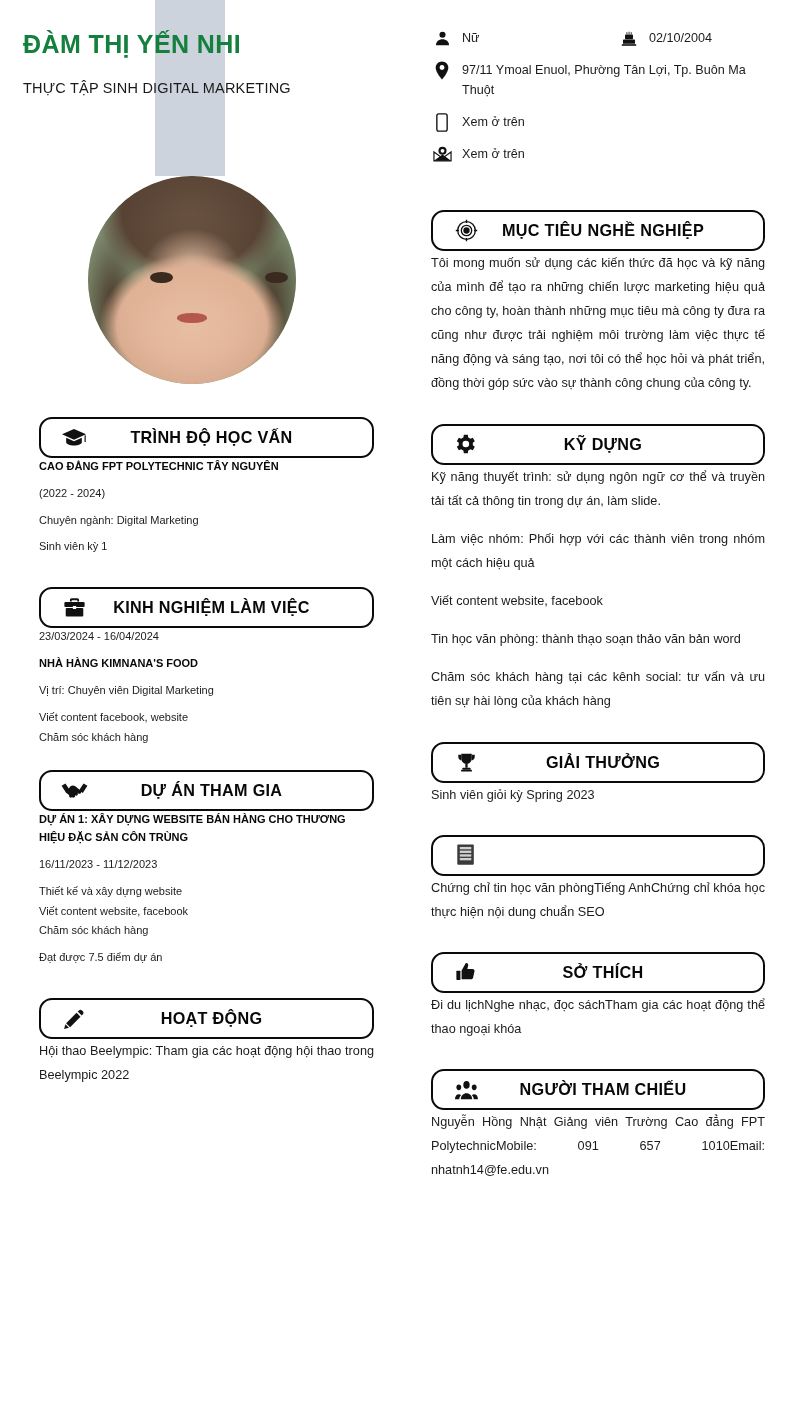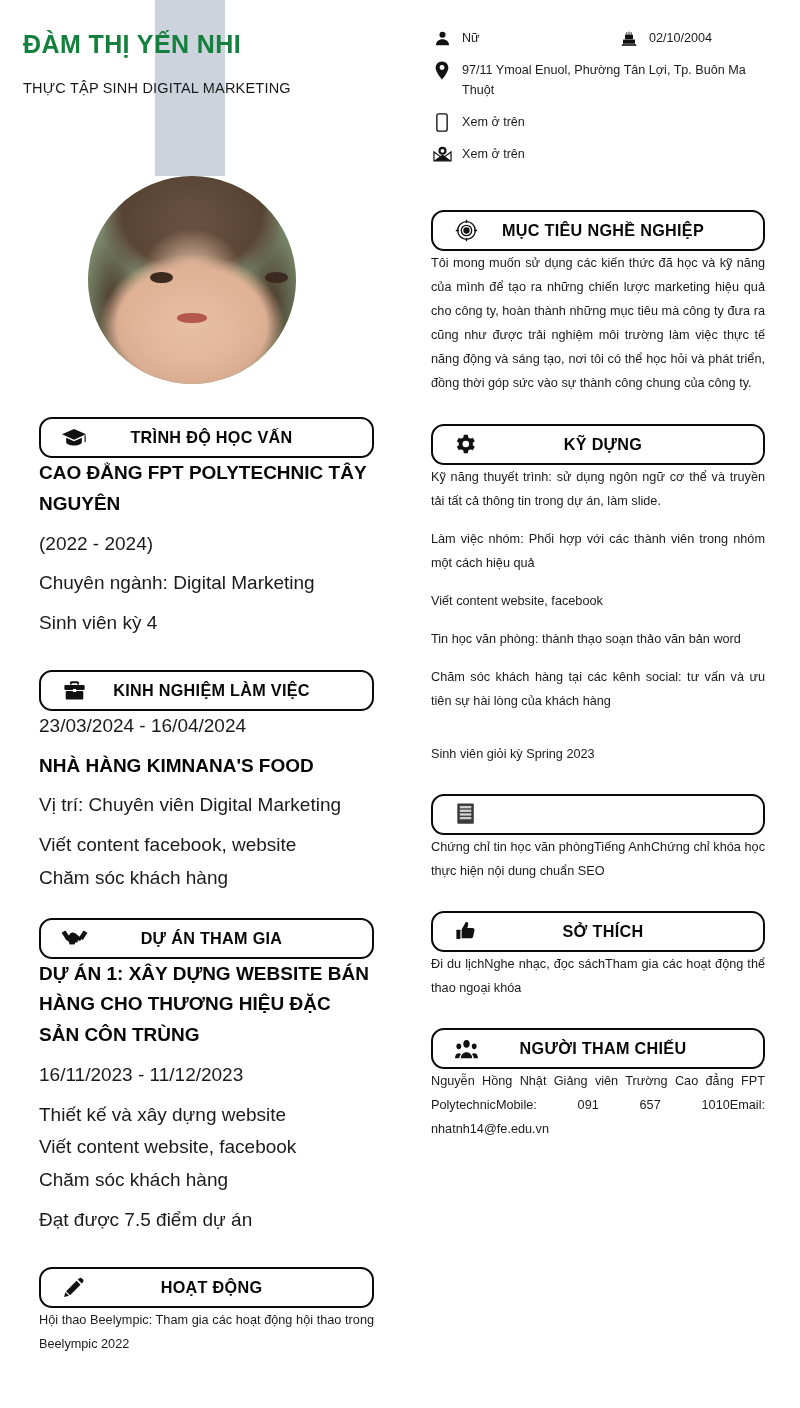--- a/index.html
+++ b/index.html
@@ -162,21 +162,21 @@
     text-align: center;
     font-size: 16.2px;
     font-weight: 700;
     letter-spacing: 0.3px;
     color: #080808;
     padding-right: 40px;
   }
 
   .sec-body { }
   .line {
-    font-size: 19px;
+    font-size: 11px;
     line-height: 1.62;
     color: #1b1b1b;
     margin-bottom: 9px;
   }
   .line.tight { margin-bottom: 2px; }
   .line.bold { font-weight: 700; color: #080808; }
   .para {
     font-size: 12.7px;
     line-height: 1.9;
     color: #1b1b1b;
@@ -299,20 +299,33 @@
     <div class="sec-body">
       <div class="para">Kỹ năng thuyết trình: sử dụng ngôn ngữ cơ thể và truyền tải tất cả thông tin trong dự án, làm slide.</div>
       <div class="para">Làm việc nhóm: Phối hợp với các thành viên trong nhóm một cách hiệu quả</div>
       <div class="para">Viết content website, facebook</div>
       <div class="para">Tin học văn phòng: thành thạo soạn thảo văn bản word</div>
       <div class="para">Chăm sóc khách hàng tại các kênh social: tư vấn và ưu tiên sự hài lòng của khách hàng</div>
     </div>
 
     <div class="sec-gap-md"></div>
 
+    <div class="sec-head">
+      <span class="sec-icon">
+        <svg width="21" height="21" viewBox="0 0 24 24" fill="#111">
+          <path d="M6 2h12v5.4c0 3.4-2.7 6.2-6 6.2s-6-2.8-6-6.2z"></path>
+          <path d="M6 3.2H2.6v2.2c0 2.4 1.6 4 3.4 4.2z"></path>
+          <path d="M18 3.2h3.4v2.2c0 2.4-1.6 4-3.4 4.2z"></path>
+          <rect x="10.7" y="13" width="2.6" height="5"></rect>
+          <rect x="7.4" y="18" width="9.2" height="2.2" rx="0.6"></rect>
+          <rect x="5.8" y="20.2" width="12.4" height="2" rx="0.6"></rect>
+        </svg>
+      </span>
+      <span class="sec-title">GIẢI THƯỞNG</span>
+    </div>
     <div class="sec-body">
       <div class="para">Sinh viên giỏi kỳ Spring 2023</div>
     </div>
 
     <div class="sec-gap-md"></div>
 
     <div class="sec-head">
       <span class="sec-icon">
         <svg width="20" height="22" viewBox="0 0 20 24" fill="#333">
           <rect x="0.5" y="0.5" width="18" height="22" rx="1" fill="#3a3a3a"></rect>
@@ -372,21 +385,21 @@
           <path d="M5.4 10.6v5c0 2 3.9 3.6 8.6 3.6s8.6-1.6 8.6-3.6v-5L14 14.6z"></path>
           <path d="M25.6 8.2v7.2h1.3V8z"></path>
         </svg>
       </span>
       <span class="sec-title">TRÌNH ĐỘ HỌC VẤN</span>
     </div>
     <div class="sec-body">
       <div class="line bold">CAO ĐẲNG FPT POLYTECHNIC TÂY NGUYÊN</div>
       <div class="line">(2022 - 2024)</div>
       <div class="line">Chuyên ngành: Digital Marketing</div>
-      <div class="line">Sinh viên kỳ 4</div>
+      <div class="line">Sinh viên kỳ 1</div>
     </div>
 
     <div class="sec-gap-sm"></div>
 
     <div class="sec-head">
       <span class="sec-icon">
         <svg width="23" height="21" viewBox="0 0 24 22" fill="#111">
           <path d="M9 1.4h6c1 0 1.8 0.8 1.8 1.8v1.6h-1.9V3.4H9.1v1.4H7.2V3.2c0-1 0.8-1.8 1.8-1.8z"></path>
           <rect x="1.4" y="5.2" width="21.2" height="5.4" rx="1.1"></rect>
           <rect x="2.8" y="11.4" width="18.4" height="9" rx="1.1"></rect>

